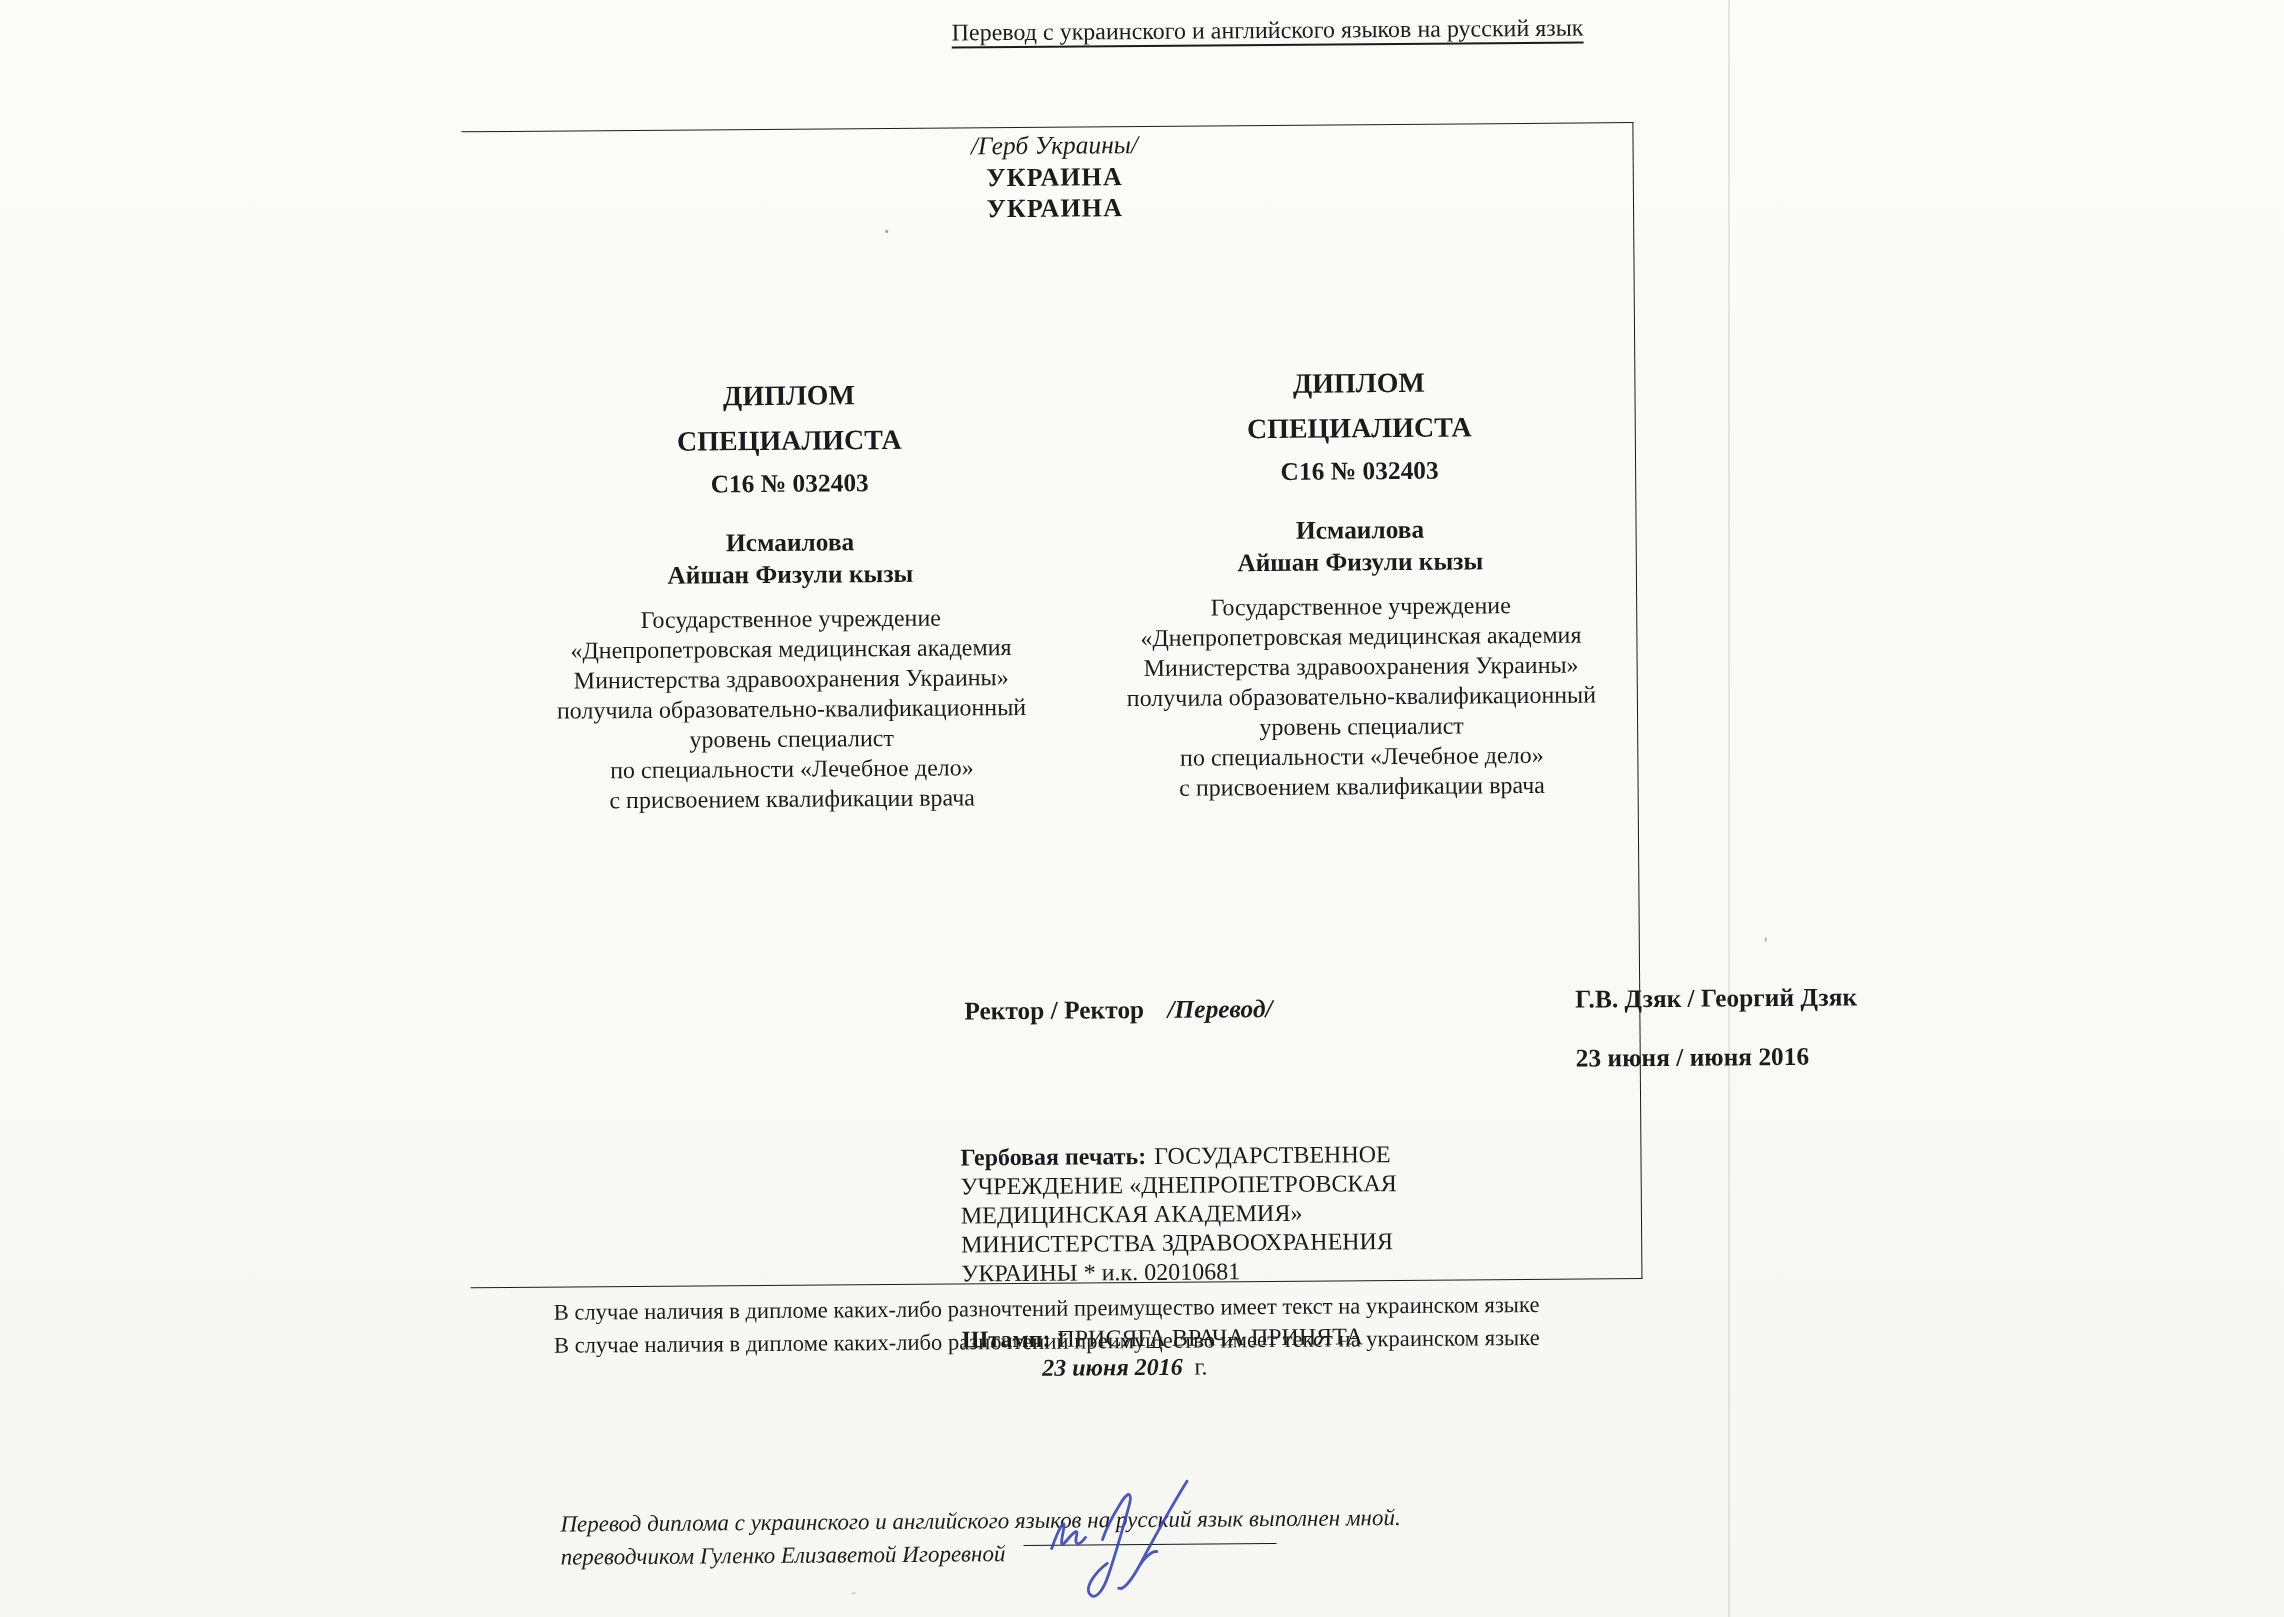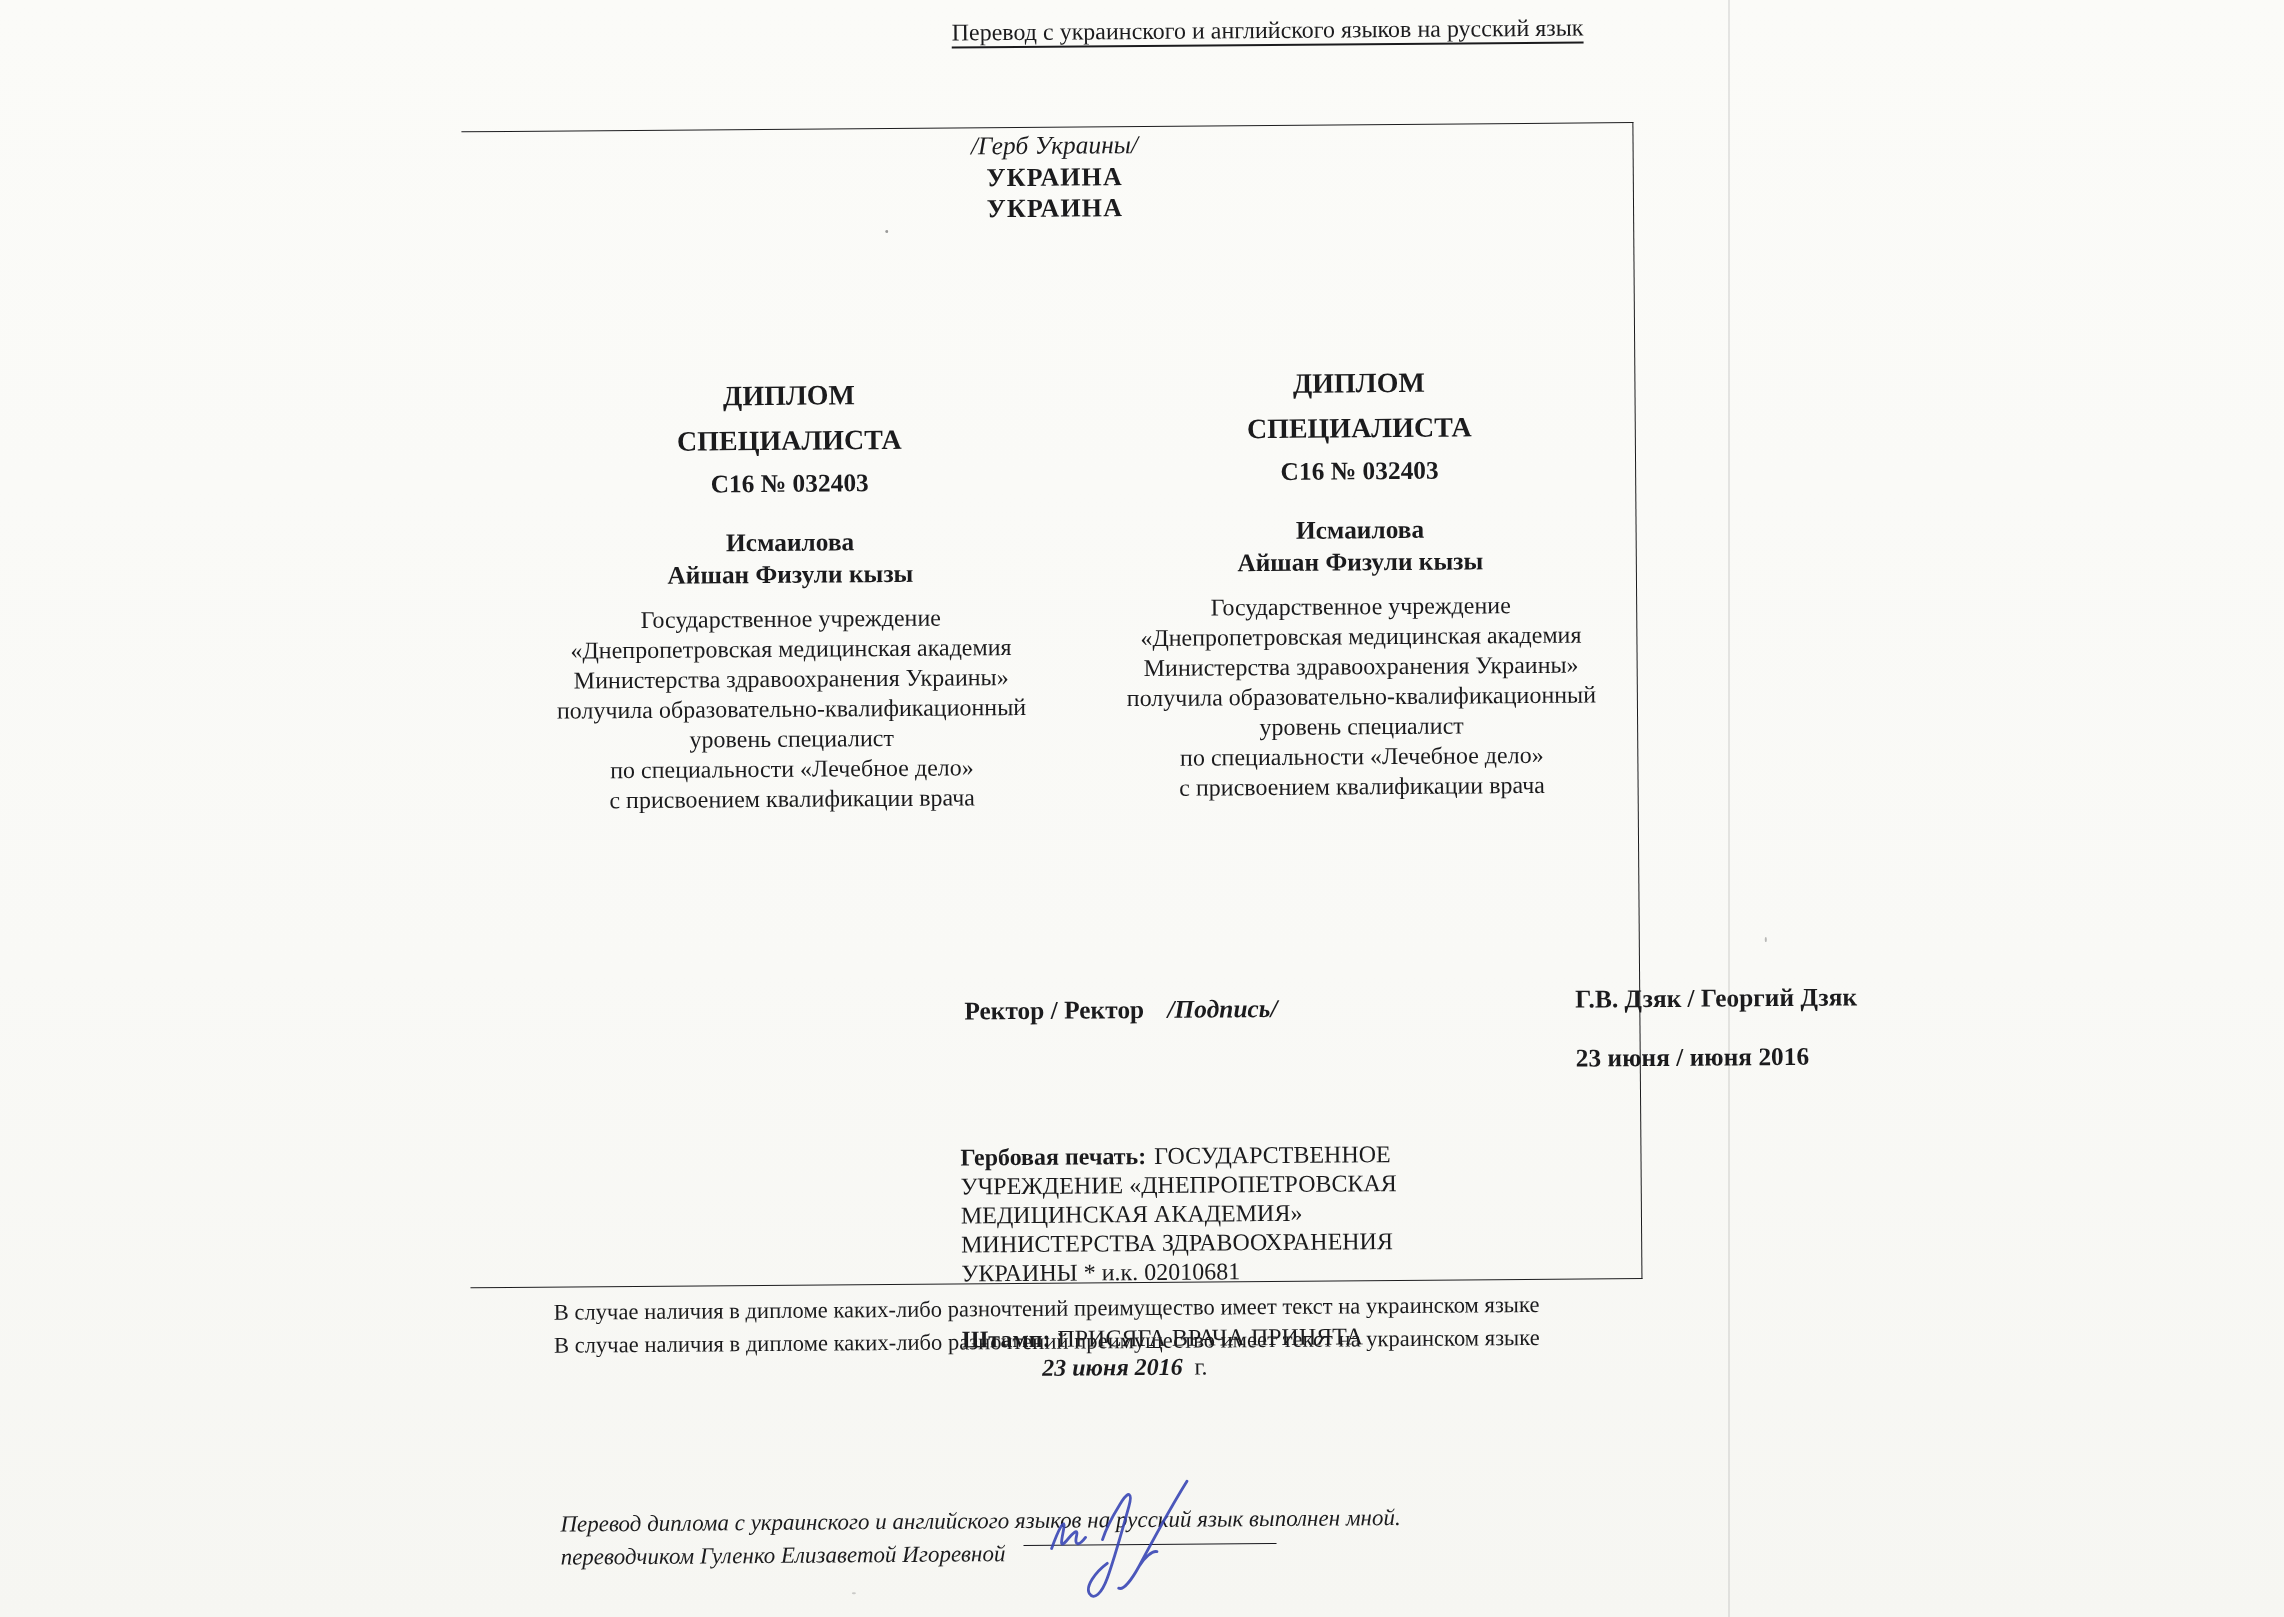--- a/index.html
+++ b/index.html
@@ -92,21 +92,21 @@
 
       <div class="col col-right">
         <div class="doc-title">ДИПЛОМ<br>СПЕЦИАЛИСТА</div>
         <div class="doc-number">С16 № 032403</div>
         <div class="holder">Исмаилова<br>Айшан Физули кызы</div>
         <div class="body-par">Государственное учреждение<br>«Днепропетровская медицинская академия<br>Министерства здравоохранения Украины»<br>получила образовательно-квалификационный<br>уровень специалист<br>по специальности «Лечебное дело»<br>с присвоением квалификации врача</div>
       </div>
 
       <div class="rector-line">
         <span class="b">Ректор / Ректор</span>
-        <span class="bi rector-note">/Подпись/</span>
+        <span class="bi rector-note">/Перевод/</span>
       </div>
 
       <div class="signer-right">Г.В. Дзяк / Георгий Дзяк</div>
       <div class="date-right">23 июня / июня 2016</div>
 
       <div class="seal">
         <span class="b">Гербовая печать:</span><span>ГОСУДАРСТВЕННОЕ<br>УЧРЕЖДЕНИЕ «ДНЕПРОПЕТРОВСКАЯ<br>МЕДИЦИНСКАЯ АКАДЕМИЯ»<br>МИНИСТЕРСТВА ЗДРАВООХРАНЕНИЯ<br>УКРАИНЫ * и.к. 02010681</span>
       </div>
 
       <div class="stamp">

